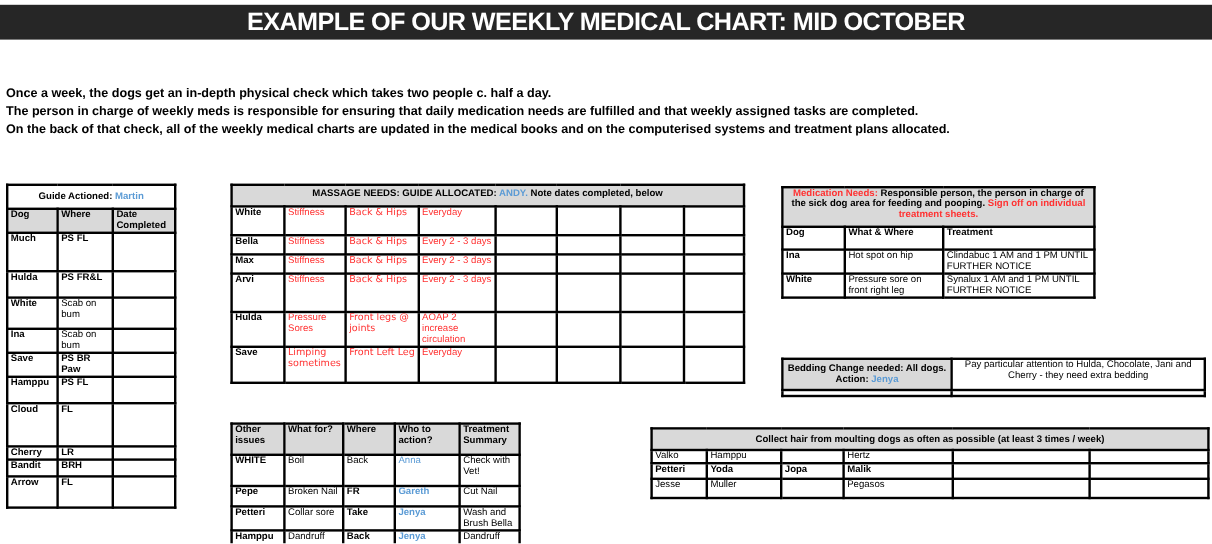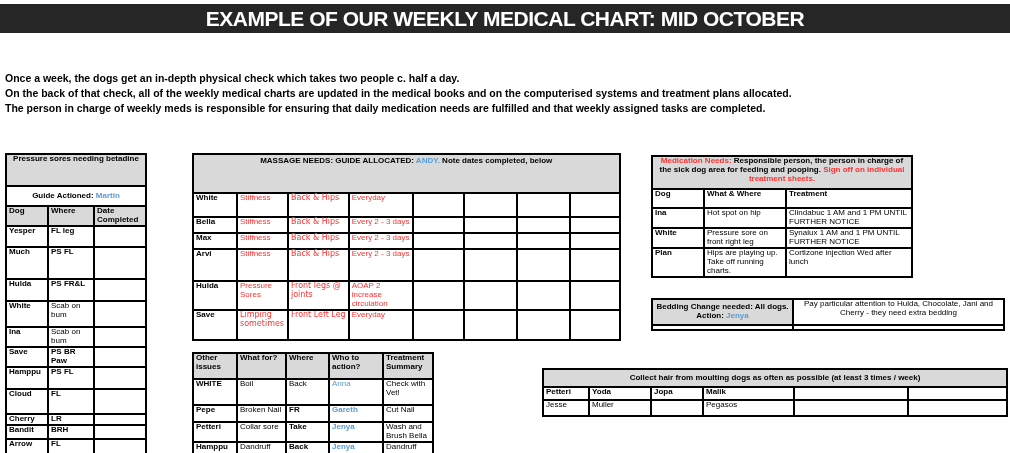--- a/index.html
+++ b/index.html
@@ -25,58 +25,50 @@
   .big{font-size:9px;font-family:"DejaVu Sans",sans-serif;line-height:1.05;}
   .spill{white-space:nowrap;overflow:visible !important;}
   .nw{white-space:nowrap;}
   .freq{font-size:7.5px;margin-top:33px;}
   .mv{font-size:7.5px;}
   .pressure{left:5px;top:153px;}
   .massage{left:192px;top:153px;}
   .other{left:192px;top:352px;}
   .meds{left:651px;top:155px;}
   .bedding{left:651px;top:298px;}
-  .moult{left:542px;top:368px;}
+  .moult{left:542px;top:356px;}
 </style>
 </head>
 <body>
 
 <div class="page">
 
   <div class="titlebar">EXAMPLE OF OUR WEEKLY MEDICAL CHART: MID OCTOBER</div>
 
   <div class="intro">
     <div>Once a week, the dogs get an in-depth physical check which takes two people c. half a day.</div>
+    <div>The person in charge of weekly meds is responsible for ensuring that daily medication needs are fulfilled and that weekly assigned tasks are completed.</div>
     <div>On the back of that check, all of the weekly medical charts are updated in the medical books and on the computerised systems and treatment plans allocated.</div>
-    <div>The person in charge of weekly meds is responsible for ensuring that daily medication needs are fulfilled and that weekly assigned tasks are completed.</div>
   </div>
 
   <table class="tbl pressure">
     <colgroup>
         <col style="width:42px">
         <col style="width:46px">
         <col style="width:52px">
       </colgroup>
     <tbody>
-        <tr style="height:32px">
-          <td colspan="3" class="gray b c nw">Pressure sores needing betadine</td>
-        </tr>
     <tr style="height:20px">
           <td colspan="3" class="c m"><span class="b">Guide Actioned: </span><span class="b blue">Martin</span></td>
         </tr>
     <tr style="height:20px">
       <td class="gray b lg">Dog</td>
       <td class="gray b lg">Where</td>
       <td class="gray b lg">Date Completed</td>
     </tr>
-    <tr style="height:21px">
-          <td class="b lg">Yesper</td>
-          <td class="b lg">FL leg</td>
-          <td class="e"></td>
-        </tr>
     <tr style="height:32px">
           <td class="b lg">Much</td>
           <td class="b lg">PS FL</td>
           <td class="e"></td>
         </tr>
     <tr style="height:22px">
           <td class="b lg">Hulda</td>
           <td class="b lg">PS FR&amp;L</td>
           <td class="e"></td>
         </tr>
@@ -93,21 +85,21 @@
     <tr style="height:20px">
           <td class="b lg">Save</td>
           <td class="b lg">PS BR Paw</td>
           <td class="e"></td>
         </tr>
     <tr style="height:22px">
           <td class="b sm">Hamppu</td>
           <td class="b lg">PS FL</td>
           <td class="e"></td>
         </tr>
-    <tr style="height:25px">
+    <tr style="height:36px">
           <td class="b lg">Cloud</td>
           <td class="b lg">FL</td>
           <td class="e"></td>
         </tr>
     <tr style="height:10px">
           <td class="b lg">Cherry</td>
           <td class="b lg">LR</td>
           <td class="e"></td>
         </tr>
     <tr style="height:14px">
@@ -128,21 +120,21 @@
         <col style="width:44px">
         <col style="width:51px">
         <col style="width:41px">
         <col style="width:55px">
         <col style="width:51px">
         <col style="width:53px">
         <col style="width:53px">
         <col style="width:50px">
       </colgroup>
     <tbody>
-        <tr style="height:39px">
+        <tr style="height:18px">
           <td colspan="8" class="gray c t85" style="padding-top:2px"><span class="b">MASSAGE NEEDS: GUIDE ALLOCATED: </span><span class="b blue">ANDY.</span><span class="b"> Note dates completed, below</span></td>
         </tr>
     <tr style="height:24px">
           <td class="b">White</td>
           <td class="red">Stiffness</td>
           <td class="red big spill">Back &amp; Hips</td>
           <td class="red freq nw">Everyday</td>
           <td class="e"></td>
           <td class="e"></td>
           <td class="e"></td>
@@ -266,25 +258,20 @@
     <tr style="height:17px">
           <td class="b t85">Ina</td>
           <td class="mv">Hot spot on hip</td>
           <td class="mv">Clindabuc 1 AM and 1 PM UNTIL FURTHER NOTICE</td>
         </tr>
     <tr style="height:17px">
           <td class="b t85">White</td>
           <td class="mv">Pressure sore on front right leg</td>
           <td class="mv">Synalux 1 AM and 1 PM UNTIL FURTHER NOTICE</td>
         </tr>
-    <tr style="height:17px">
-          <td class="b t85">Plan</td>
-          <td class="mv">Hips are playing up.  Take off running charts.</td>
-          <td class="mv">Cortizone injection Wed after lunch</td>
-        </tr>
   </tbody>
     </table>
 
   <table class="tbl bedding">
     <colgroup>
         <col style="width:141px">
         <col style="width:211px">
       </colgroup>
     <tbody>
         <tr style="height:26px">
@@ -307,20 +294,28 @@
         <col style="width:62px">
         <col style="width:52px">
         <col style="width:91px">
         <col style="width:114px">
         <col style="width:99px">
       </colgroup>
     <tbody>
         <tr style="height:18px">
           <td colspan="6" class="gray b c t85 m">Collect hair from moulting dogs as often as possible (at least 3 times / week)</td>
         </tr>
+    <tr style="height:10px">
+          <td>Valko</td>
+          <td>Hamppu</td>
+          <td></td>
+          <td>Hertz</td>
+          <td class="e"></td>
+          <td class="e"></td>
+        </tr>
     <tr style="height:13px">
           <td class="b">Petteri</td>
           <td class="b">Yoda</td>
           <td class="b">Jopa</td>
           <td class="b">Malik</td>
           <td class="e"></td>
           <td class="e"></td>
         </tr>
     <tr style="height:16px">
           <td>Jesse</td>

